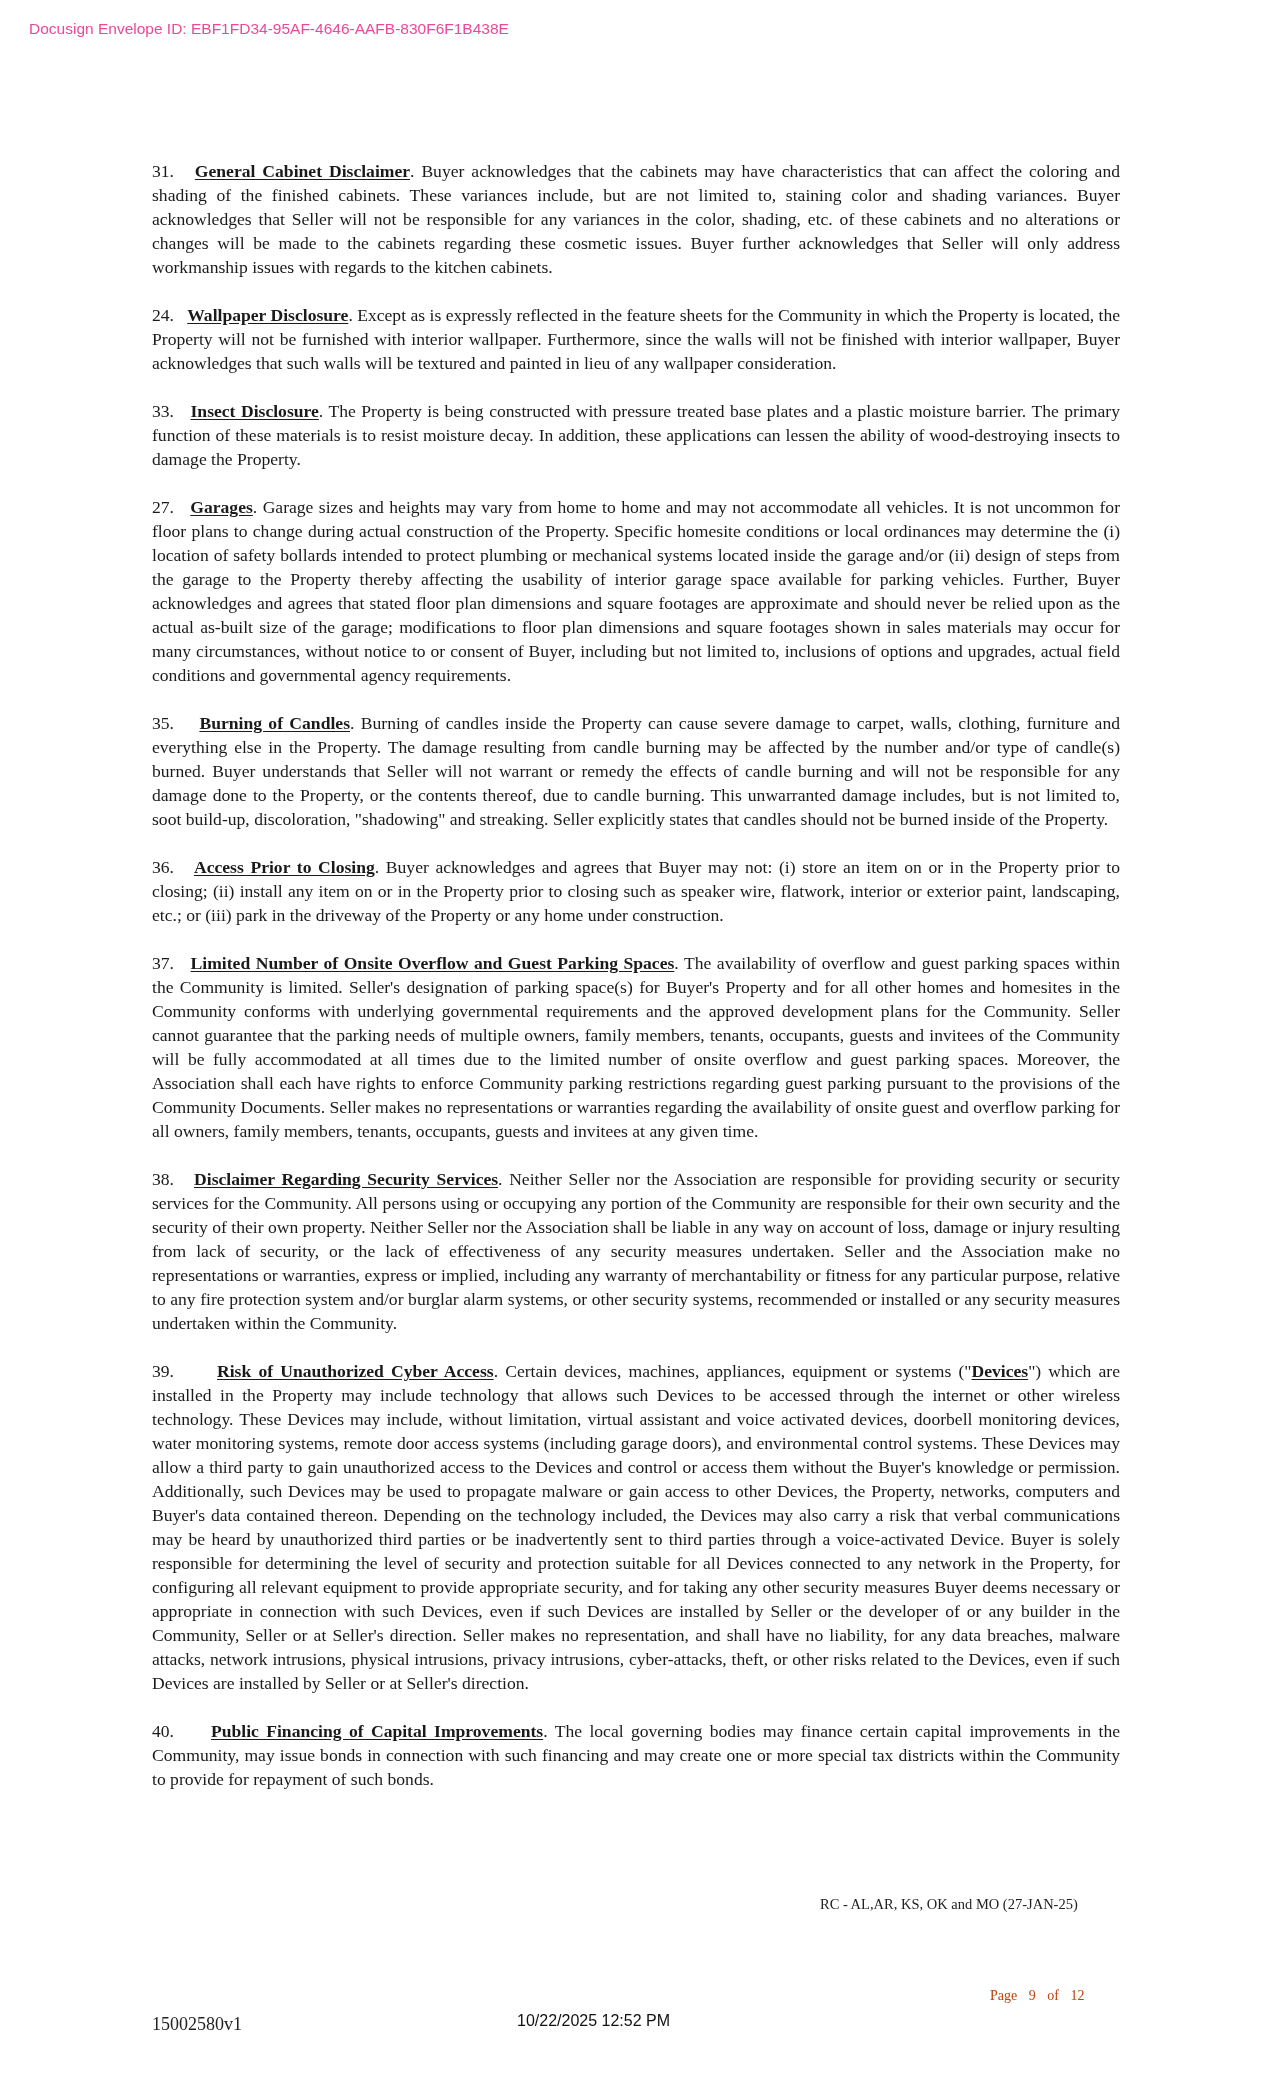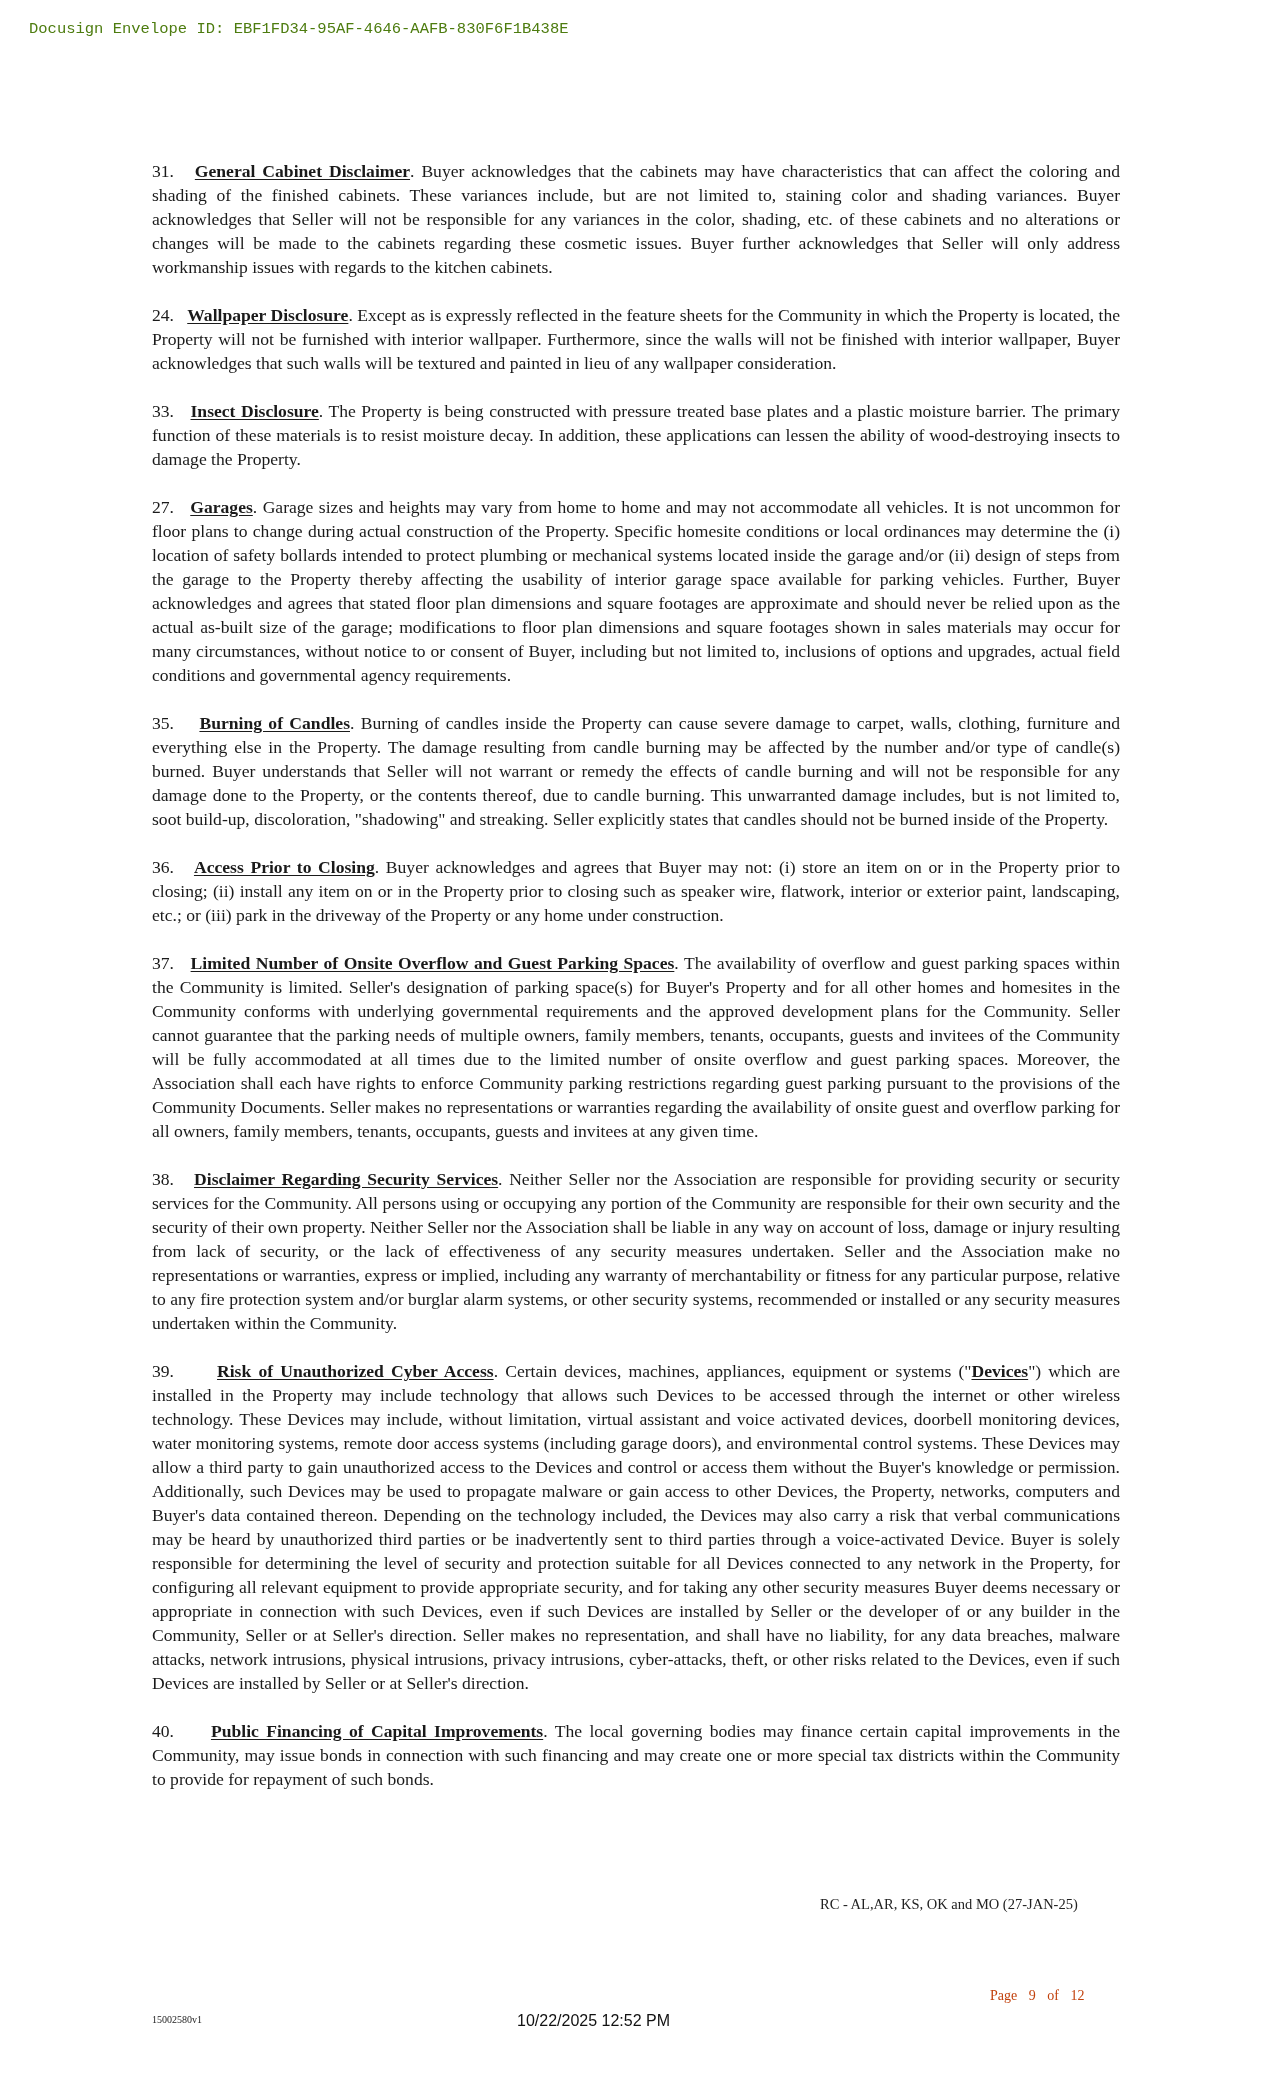--- a/index.html
+++ b/index.html
@@ -1,34 +1,34 @@
 <!DOCTYPE html>
 <html><head>
 <meta charset="utf-8">
 <style>
   html, body { margin: 0; padding: 0; background: #ffffff; }
   body { width: 1275px; height: 2100px; position: relative; overflow: hidden; color: #1a1a1a; }
   .envelope {
     position: absolute; left: 29px; top: 20px;
-    font-family: Liberation Mono, monospace; font-size: 15.5px; color: #4d7c0f;
+    font-family: Liberation Sans, sans-serif; font-size: 15.5px; color: #ec4899;
   }
   .content {
     position: absolute; left: 152px; top: 151px; width: 968px;
     font-family: "Liberation Serif", serif; font-size: 17.6px; line-height: 24px;
     text-align: justify; color: #1a1a1a; margin-top: 8px;
   }
   .section { margin: 0 0 24px 0; }
   .title { font-weight: bold; text-decoration: underline; text-underline-offset: 2px; }
   .footer-page {
     position: absolute; left: 990px; top: 1988px;
     font-family: "Liberation Serif", serif; font-size: 14px; color: #c2410c; word-spacing: 8px;
   }
   .footer-id {
     position: absolute; left: 152px; top: 2014px;
-    font-family: "Liberation Serif", serif; font-size: 10px; color: #222;
+    font-family: "Liberation Serif", serif; font-size: 18px; color: #222;
   }
   .footer-ts {
     position: absolute; left: 517px; top: 2012px;
     font-family: "Liberation Sans", sans-serif; font-size: 16px; color: #111;
   }
   .footer-form {
     position: absolute; left: 820px; top: 1896px;
     font-family: "Liberation Serif", serif; font-size: 14.5px; color: #222;
   }
 </style>

